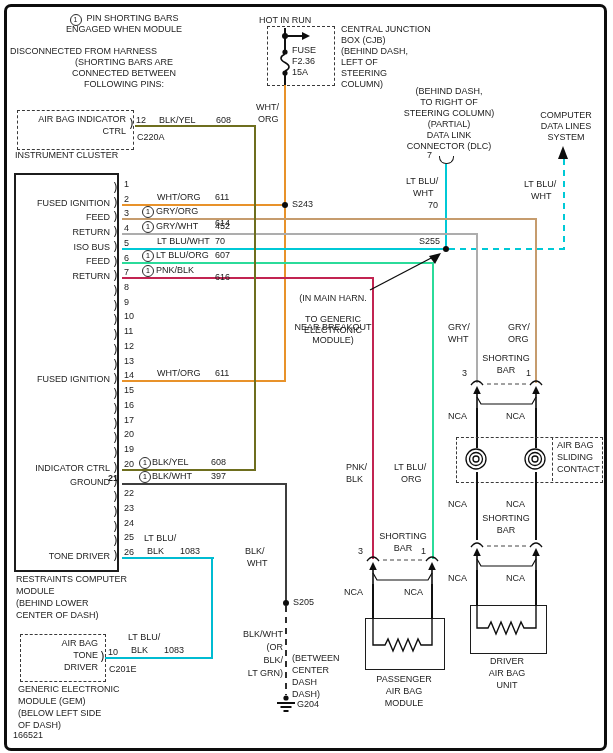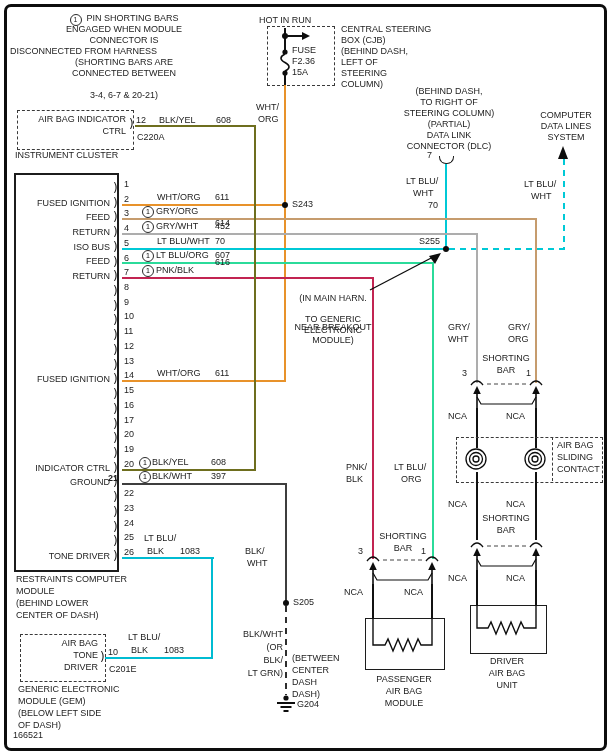--- a/index.html
+++ b/index.html
@@ -39,25 +39,24 @@
 <body>
 
 <div id="stage">
   <div id="frame"></div>
 
   <div class="t" style="left:10px;top:13px;width:228px;text-align:center">
     <span class="circ">1</span>
     &nbsp;<span>PIN SHORTING BARS</span>
   </div>
   <div class="t" style="left:10px;top:24px;width:228px;text-align:center">ENGAGED WHEN MODULE</div>
-  <div class="t" style="left:10px;top:35px;width:228px;text-align:center">CONNECTOR IS</div>
   <div class="t" style="left:10px;top:46px;width:228px;text-align:left">DISCONNECTED FROM HARNESS</div>
   <div class="t" style="left:10px;top:57px;width:228px;text-align:center">(SHORTING BARS ARE</div>
   <div class="t" style="left:10px;top:68px;width:228px;text-align:center">CONNECTED BETWEEN</div>
-  <div class="t" style="left:10px;top:90px;width:228px;text-align:center">3-4, 6-7 &amp; 20-21)</div>
+  <div class="t" style="left:10px;top:79px;width:228px;text-align:center">FOLLOWING PINS:</div>
 
   <div class="dbox" style="left:17px;top:110px;width:115px;height:38px"></div>
   <div class="t rt" style="left:22px;top:114px;width:104px">AIR BAG INDICATOR</div>
   <div class="t rt" style="left:22px;top:126px;width:104px">CTRL</div>
   <span class="arcpin" style="left:129px;top:117px">)</span>
   <div class="t" style="left:136px;top:115px">12</div>
   <div class="hl c-olv" style="left:135px;top:125px;width:121px"></div>
   <div class="t" style="left:159px;top:115px">BLK/YEL</div>
   <div class="t" style="left:216px;top:115px">608</div>
   <div class="t" style="left:137px;top:132px">C220A</div>
@@ -71,21 +70,21 @@
   <div class="tri-r" style="left:302px;top:32px"></div>
   <svg style="left:277px;top:46px" width="16" height="32" viewBox="0 0 16 32">
     <circle cx="8" cy="6" r="2.6" fill="#0d0d0d"></circle>
     <circle cx="8" cy="27" r="2.6" fill="#0d0d0d"></circle>
     <path d="M8,8 Q0,12 8,16.5 Q16,21 8,25" fill="none" stroke="#0d0d0d" stroke-width="1.6"></path>
   </svg>
   <div class="t" style="left:292px;top:45px">FUSE</div>
   <div class="t" style="left:292px;top:56px">F2.36</div>
   <div class="t" style="left:292px;top:67px">15A</div>
   <div class="vl c-blk" style="left:284px;top:74px;height:11px"></div>
-  <div class="t" style="left:341px;top:24px">CENTRAL STEERING</div>
+  <div class="t" style="left:341px;top:24px">CENTRAL JUNCTION</div>
   <div class="t" style="left:341px;top:35px">BOX (CJB)</div>
   <div class="t" style="left:341px;top:46px">(BEHIND DASH,</div>
   <div class="t" style="left:341px;top:57px">LEFT OF</div>
   <div class="t" style="left:341px;top:68px">STEERING</div>
   <div class="t" style="left:341px;top:79px">COLUMN)</div>
   <div class="vl c-org" style="left:284px;top:85px;height:296px"></div>
   <div class="t" style="left:256px;top:102px">WHT/</div>
   <div class="t" style="left:258px;top:114px">ORG</div>
 
   <div class="t ctr" style="left:390px;top:86px;width:118px;height:11px">(BEHIND DASH,</div>
@@ -205,21 +204,21 @@
   <span class="circ abs" style="left:142px;top:221px">1</span>
   <div class="t" style="left:156px;top:221px">GRY/WHT</div>
   <div class="t" style="left:215px;top:221px">452</div>
   <div class="t" style="left:157px;top:236px">LT BLU/WHT</div>
   <div class="t" style="left:215px;top:236px">70</div>
   <span class="circ abs" style="left:142px;top:250px">1</span>
   <div class="t" style="left:156px;top:250px">LT BLU/ORG</div>
   <div class="t" style="left:215px;top:250px">607</div>
   <span class="circ abs" style="left:142px;top:265px">1</span>
   <div class="t" style="left:156px;top:265px">PNK/BLK</div>
-  <div class="t" style="left:215px;top:257px">616</div>
+  <div class="t" style="left:215px;top:272px">616</div>
   <div class="t" style="left:157px;top:368px">WHT/ORG</div>
   <div class="t" style="left:215px;top:368px">611</div>
   <span class="circ abs" style="left:139px;top:457px">1</span>
   <div class="t" style="left:152px;top:457px">BLK/YEL</div>
   <div class="t" style="left:211px;top:457px">608</div>
   <span class="circ abs" style="left:139px;top:471px">1</span>
   <div class="t" style="left:152px;top:471px">BLK/WHT</div>
   <div class="t" style="left:211px;top:471px">397</div>
   <div class="t" style="left:144px;top:533px">LT BLU/</div>
   <div class="t" style="left:147px;top:546px">BLK</div>

